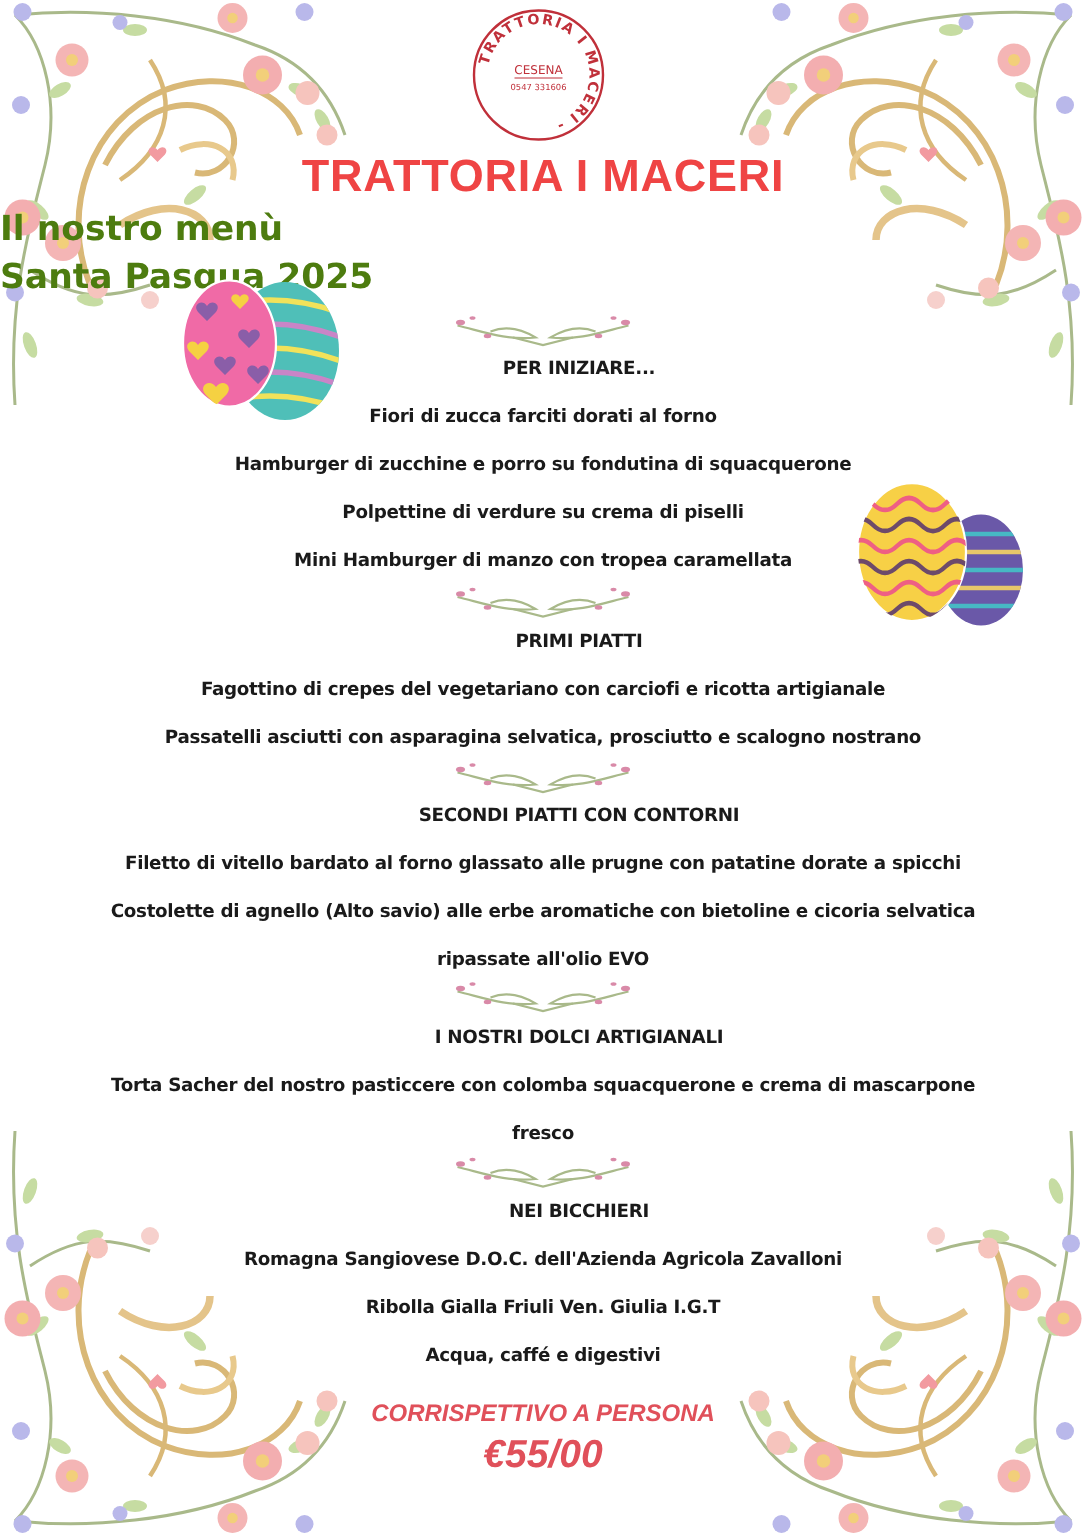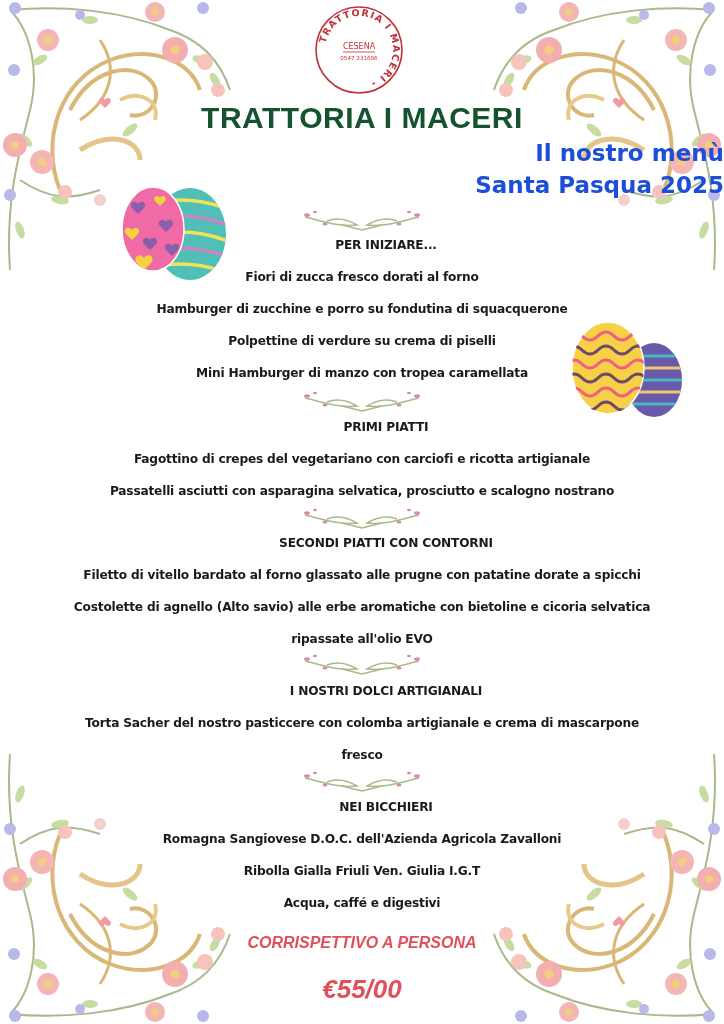--- a/index.html
+++ b/index.html
@@ -14,44 +14,44 @@
 
   .stamp { position: absolute; left: 313px; top: 4px; width: 92px; height: 92px; }
 
   .eggs { position: absolute; }
   .eggs.left { left: 118px; top: 184px; width: 110px; height: 100px; }
   .eggs.right { left: 566px; top: 318px; width: 120px; height: 100px; }
 
   .title-red {
     position: absolute; left: 0; right: 0; top: 101px; text-align: center;
     font-family: "Liberation Sans", sans-serif; font-weight: bold; font-size: 30px;
-    color: #14532d; letter-spacing: 0.5px;
+    color: #ef4444; letter-spacing: 0.5px;
   }
   .title-black {
-    position: absolute; left: 0; right: 0; text-align: right;
-    font-family: "DejaVu Sans", sans-serif; font-weight: bold; font-size: 23px; color: #1d4ed8;
+    position: absolute; left: 0; right: 0; text-align: left;
+    font-family: "DejaVu Sans", sans-serif; font-weight: bold; font-size: 23px; color: #4d7c0f;
   }
   .title-black.l1 { top: 140px; }
   .title-black.l2 { top: 172px; }
 
   .divider { position: absolute; left: 297px; width: 130px; height: 26px; }
 
   .line {
     position: absolute; left: 0; right: 0; text-align: center;
     font-family: "DejaVu Sans", sans-serif; font-size: 12.2px; color: #1a1a1a; font-weight: 600;
     letter-spacing: -0.2px;
   }
   .line.heading { font-weight: bold; padding-left: 48px; }
 
   .price-label {
     position: absolute; left: 0; right: 0; text-align: center;
     font-family: "Liberation Sans", sans-serif; font-weight: bold; color: #e0505a; font-style: italic;
   }
   .price-label.l1 { top: 934px; font-size: 16px; }
-  .price-label.l2 { top: 954px; font-size: 26px; margin-top: 20px; }
+  .price-label.l2 { top: 954px; font-size: 26px; }
   .price-label.l3 { top: 990px; font-size: 12px; margin-top: 43px; }
 </style>
 </head>
 <body>
 
 <svg width="0" height="0" style="position:absolute">
   <defs>
     <g id="corner-art">
 
       <path d="M60 190 C40 140 60 80 110 60 C150 45 190 60 200 90" fill="none" stroke="#d9b877" stroke-width="4"></path>
@@ -166,21 +166,21 @@
     <path d="M54 62 c-3 -5 -10 -1 -6 4 l6 6 l6 -6 c4 -5 -3 -9 -6 -4z" fill="#8a5ea8"></path>
     <path d="M26 74 c-4 -6 -12 -1 -7 5 l7 7 l7 -7 c5 -6 -3 -11 -7 -5z" fill="#f5d142"></path>
   </g>
 </svg>
 
 <svg class="divider" style="top:207px" viewBox="0 0 130 26">
     <use href="#divider-art"></use>
   </svg>
 
 <div class="line heading" style="top:238px">PER INIZIARE...</div>
-<div class="line" style="top:270px">Fiori di zucca fresco dorati al forno</div>
+<div class="line" style="top:270px">Fiori di zucca farciti dorati al forno</div>
 <div class="line" style="top:302px">Hamburger di zucchine e porro su fondutina di squacquerone</div>
 <div class="line" style="top:334px">Polpettine di verdure su crema di piselli</div>
 <div class="line" style="top:366px">Mini Hamburger di manzo con tropea caramellata</div>
 
 <svg class="eggs right" viewBox="0 0 120 100">
   <defs>
     <clipPath id="egg-purple">
         <ellipse cx="88" cy="62" rx="28" ry="37"></ellipse>
       </clipPath>
     <clipPath id="egg-yellow">
@@ -221,21 +221,21 @@
 <div class="line heading" style="top:536px">SECONDI PIATTI CON CONTORNI</div>
 <div class="line" style="top:568px">Filetto di vitello bardato al forno glassato alle prugne con patatine dorate a spicchi</div>
 <div class="line" style="top:600px">Costolette di agnello (Alto savio) alle erbe aromatiche con bietoline e cicoria selvatica</div>
 <div class="line" style="top:632px">ripassate all'olio EVO</div>
 
 <svg class="divider" style="top:651px" viewBox="0 0 130 26">
     <use href="#divider-art"></use>
   </svg>
 
 <div class="line heading" style="top:684px">I NOSTRI DOLCI ARTIGIANALI</div>
-<div class="line" style="top:716px">Torta Sacher del nostro pasticcere con colomba artigianale e crema di mascarpone</div>
+<div class="line" style="top:716px">Torta Sacher del nostro pasticcere con colomba squacquerone e crema di mascarpone</div>
 <div class="line" style="top:748px">fresco</div>
 
 <svg class="divider" style="top:768px" viewBox="0 0 130 26">
     <use href="#divider-art"></use>
   </svg>
 
 <div class="line heading" style="top:800px">NEI BICCHIERI</div>
 <div class="line" style="top:832px">Romagna Sangiovese D.O.C. dell'Azienda Agricola Zavalloni</div>
 <div class="line" style="top:864px">Ribolla Gialla Friuli Ven. Giulia I.G.T</div>
 <div class="line" style="top:896px">Acqua, caffé e digestivi</div>

